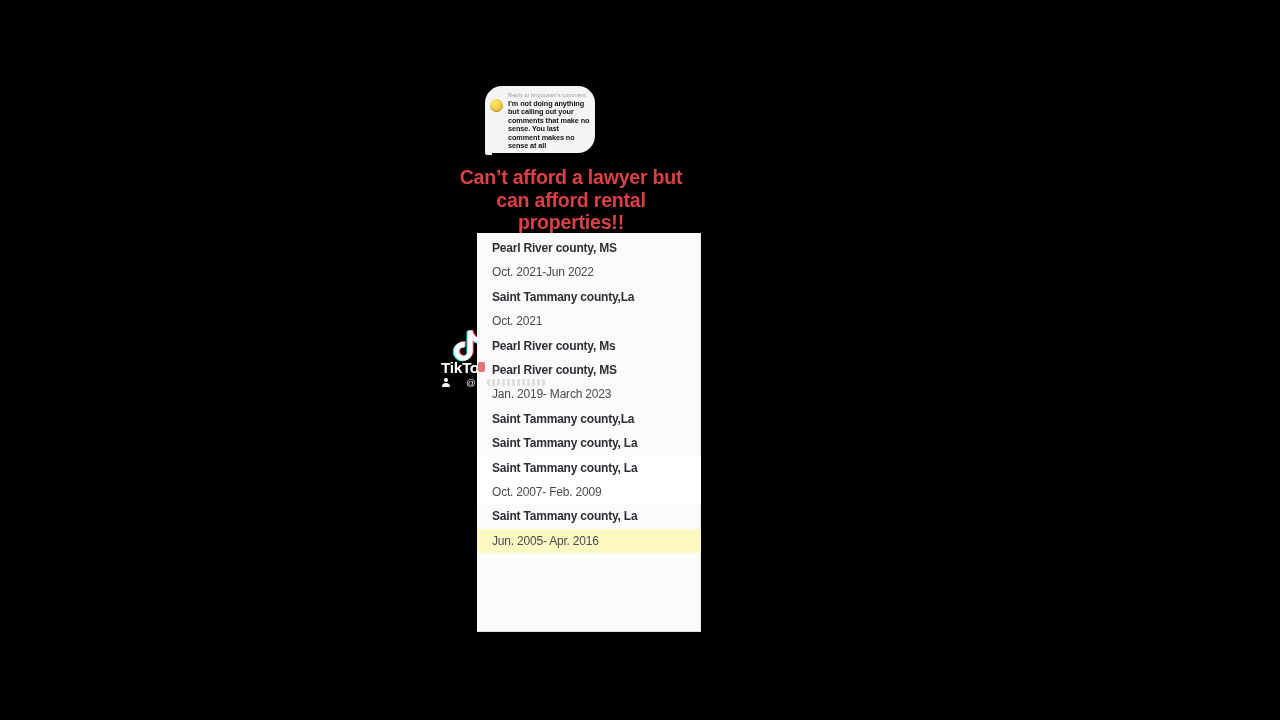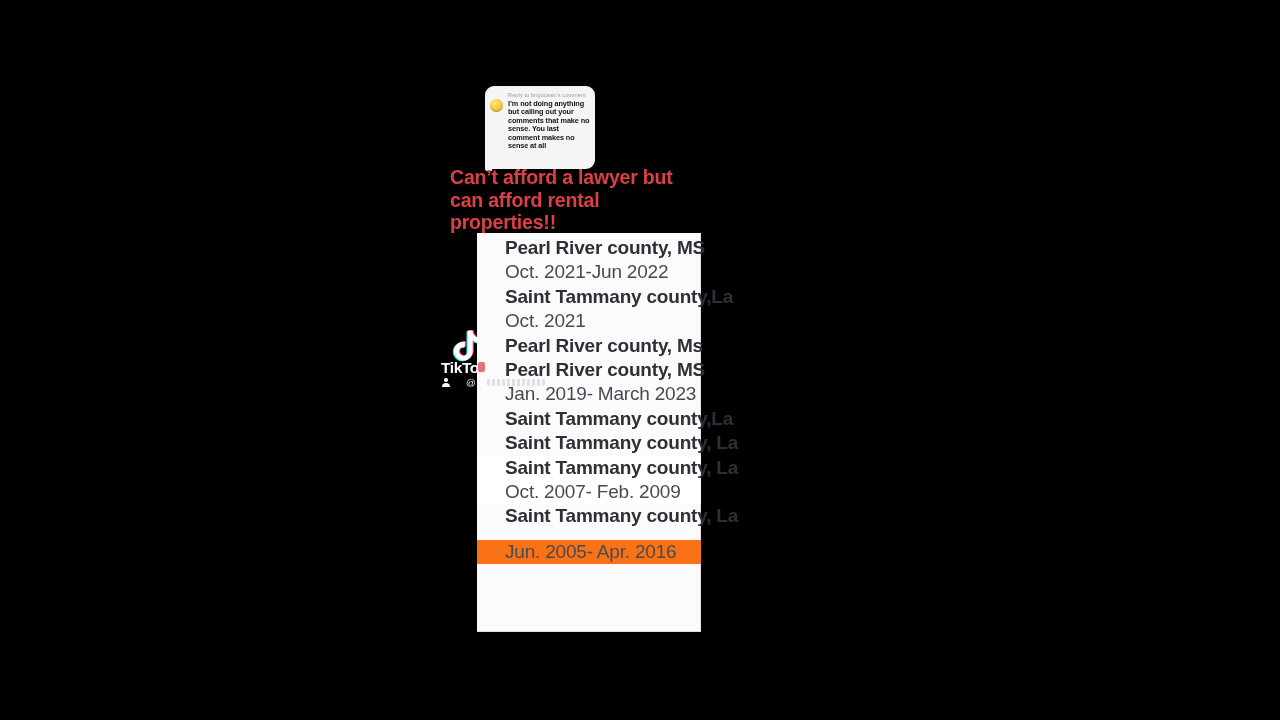--- a/index.html
+++ b/index.html
@@ -17,23 +17,23 @@
     height: 720px;
     background: #000;
   }
 
   
   .bubble {
     position: absolute;
     left: 485px;
     top: 86px;
     width: 110px;
-    height: 83px;
+    height: 67px;
     background: #f5f5f6;
-    border-radius: 9px;
+    border-radius: 17px;
     border-bottom-left-radius: 2px;
     box-shadow: 0 1px 2px rgba(0,0,0,.4);
     z-index: 3;
   }
   .bubble::after {
     content: "";
     position: absolute;
     left: 0;
     bottom: -2px;
     width: 7px;
@@ -70,23 +70,24 @@
     font-weight: 700;
     color: #141414;
     line-height: 1.15;
     letter-spacing: -0.1px;
     white-space: pre-line;
   }
 
   
   .caption {
     position: absolute;
-    left: 450px;
+    left: 426px;
     top: 166px;
     width: 290px;
+    text-align: center;
     font-size: 19.5px;
     font-weight: 700;
     line-height: 22.6px;
     color: #dc4045;
     letter-spacing: -0.2px;
     white-space: pre-line;
     z-index: 5;
   }
 
   
@@ -186,30 +187,30 @@
     background: #fbfbfb;
     box-sizing: border-box;
     padding-top: 3px;
     z-index: 4;
     box-shadow: inset -1px 0 0 #e3e3e3, inset 0 -1px 0 #dcdcdc;
   }
   .entry { width: 100%; }
   .row {
     height: 24.4px;
     line-height: 24.7px;
-    padding-left: 28px;
-    font-size: 19px;
+    padding-left: 15px;
+    font-size: 12px;
     letter-spacing: -0.2px;
     white-space: nowrap;
     box-sizing: border-box;
   }
   .row.county { font-weight: 700; color: #2f2f38; }
   .row.dates  { font-weight: 400; color: #4a4a52; }
   .entry:nth-child(7) { background: #ffffff; }
-  .entry:nth-child(8) .row.dates { background: #f97316; margin-top: 11px; }
+  .entry:nth-child(8) .row.dates { background: #fef9c3; }
 </style>
 </head>
 <body>
 
 <div class="stage">
 
   <div class="bubble">
     <div class="bubble-header">Reply to brigocean’s comment</div>
     <div class="bubble-avatar"></div>
     <div class="bubble-body">I’m not doing anything

